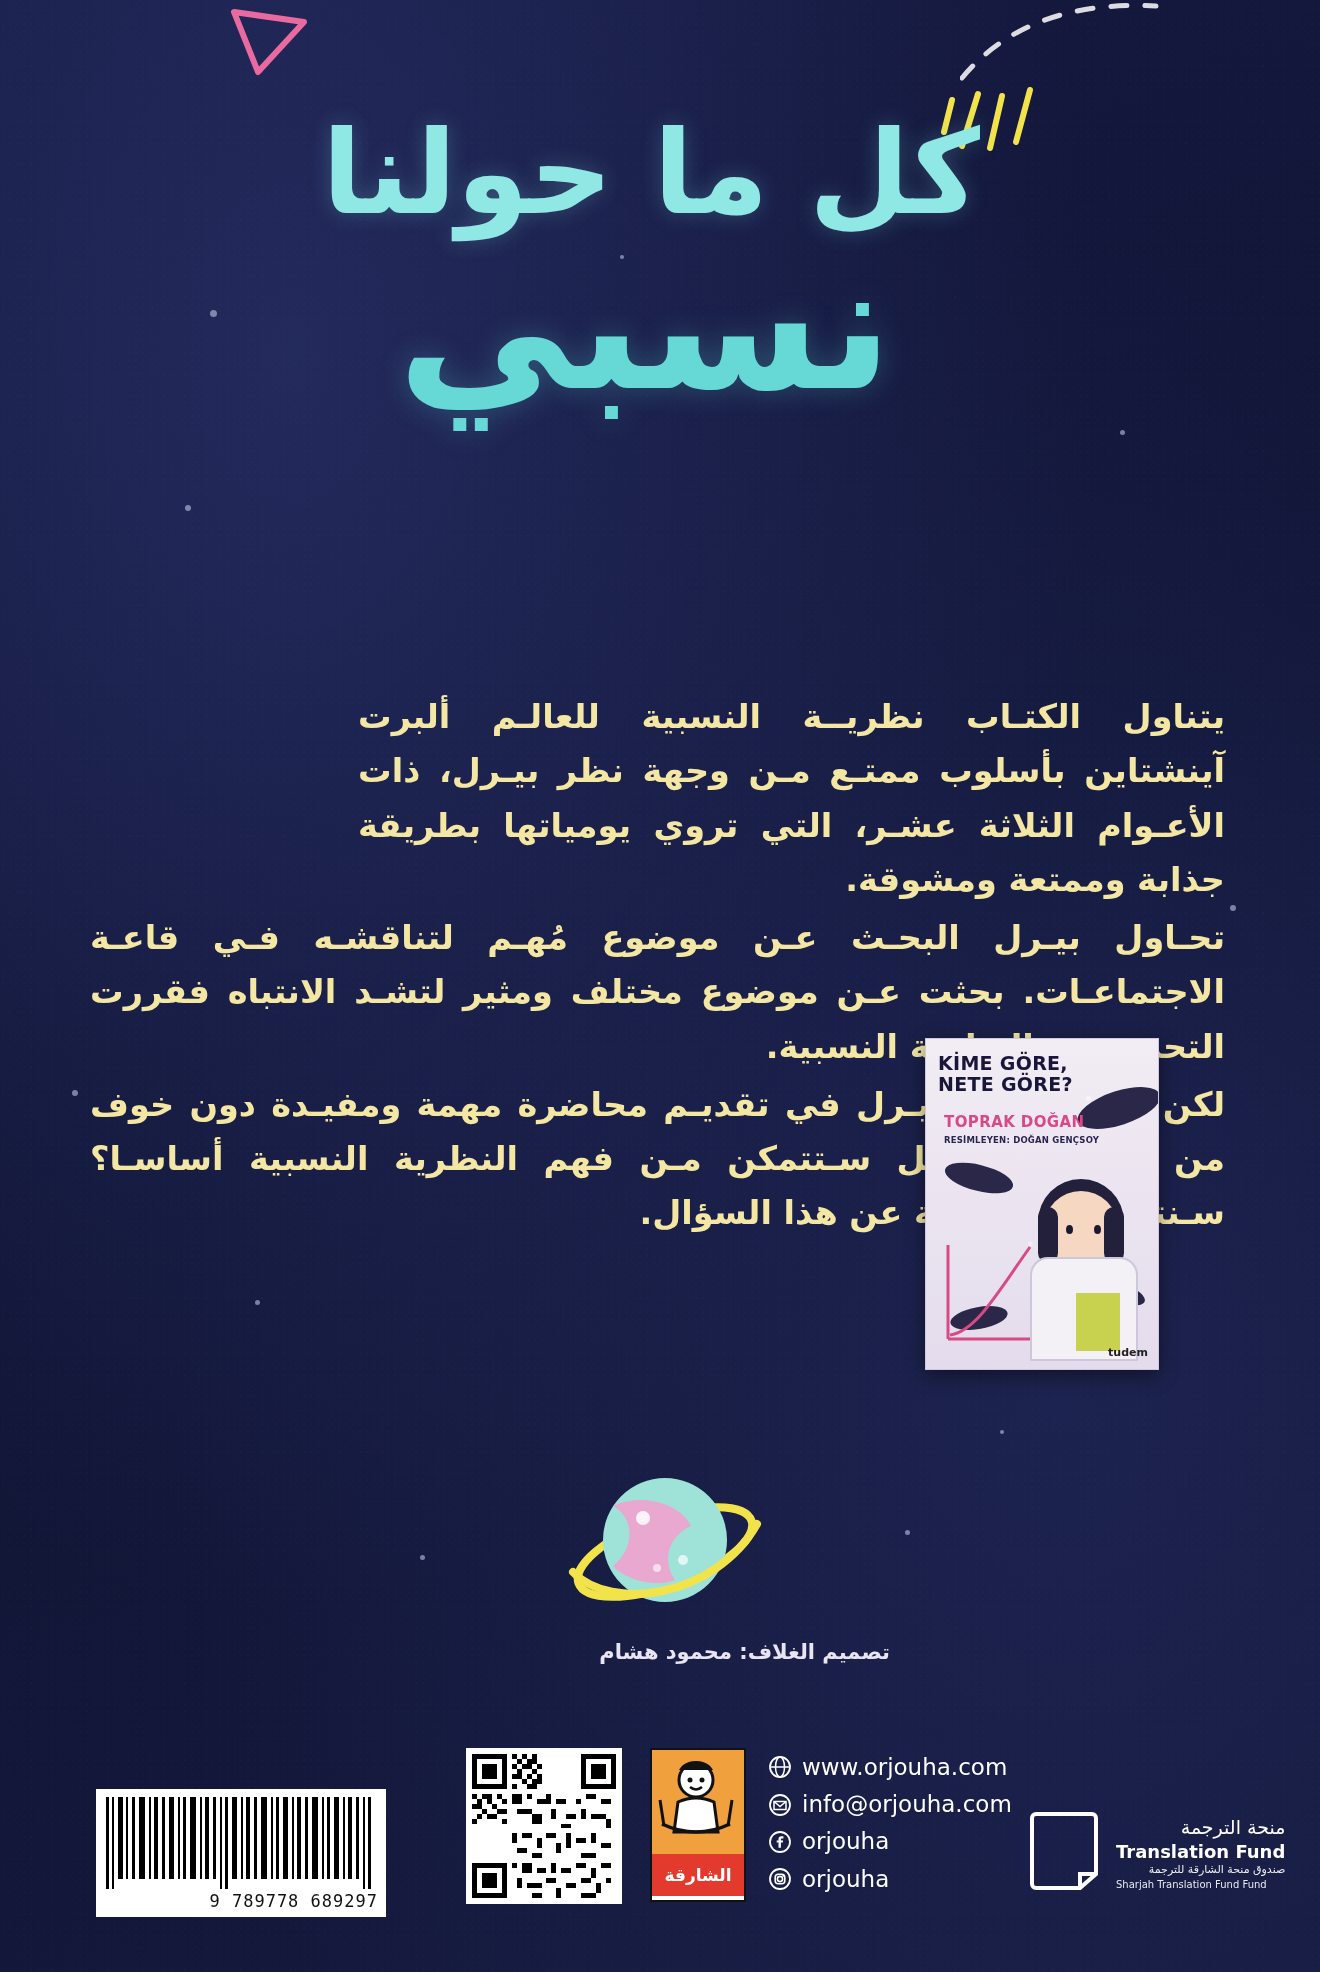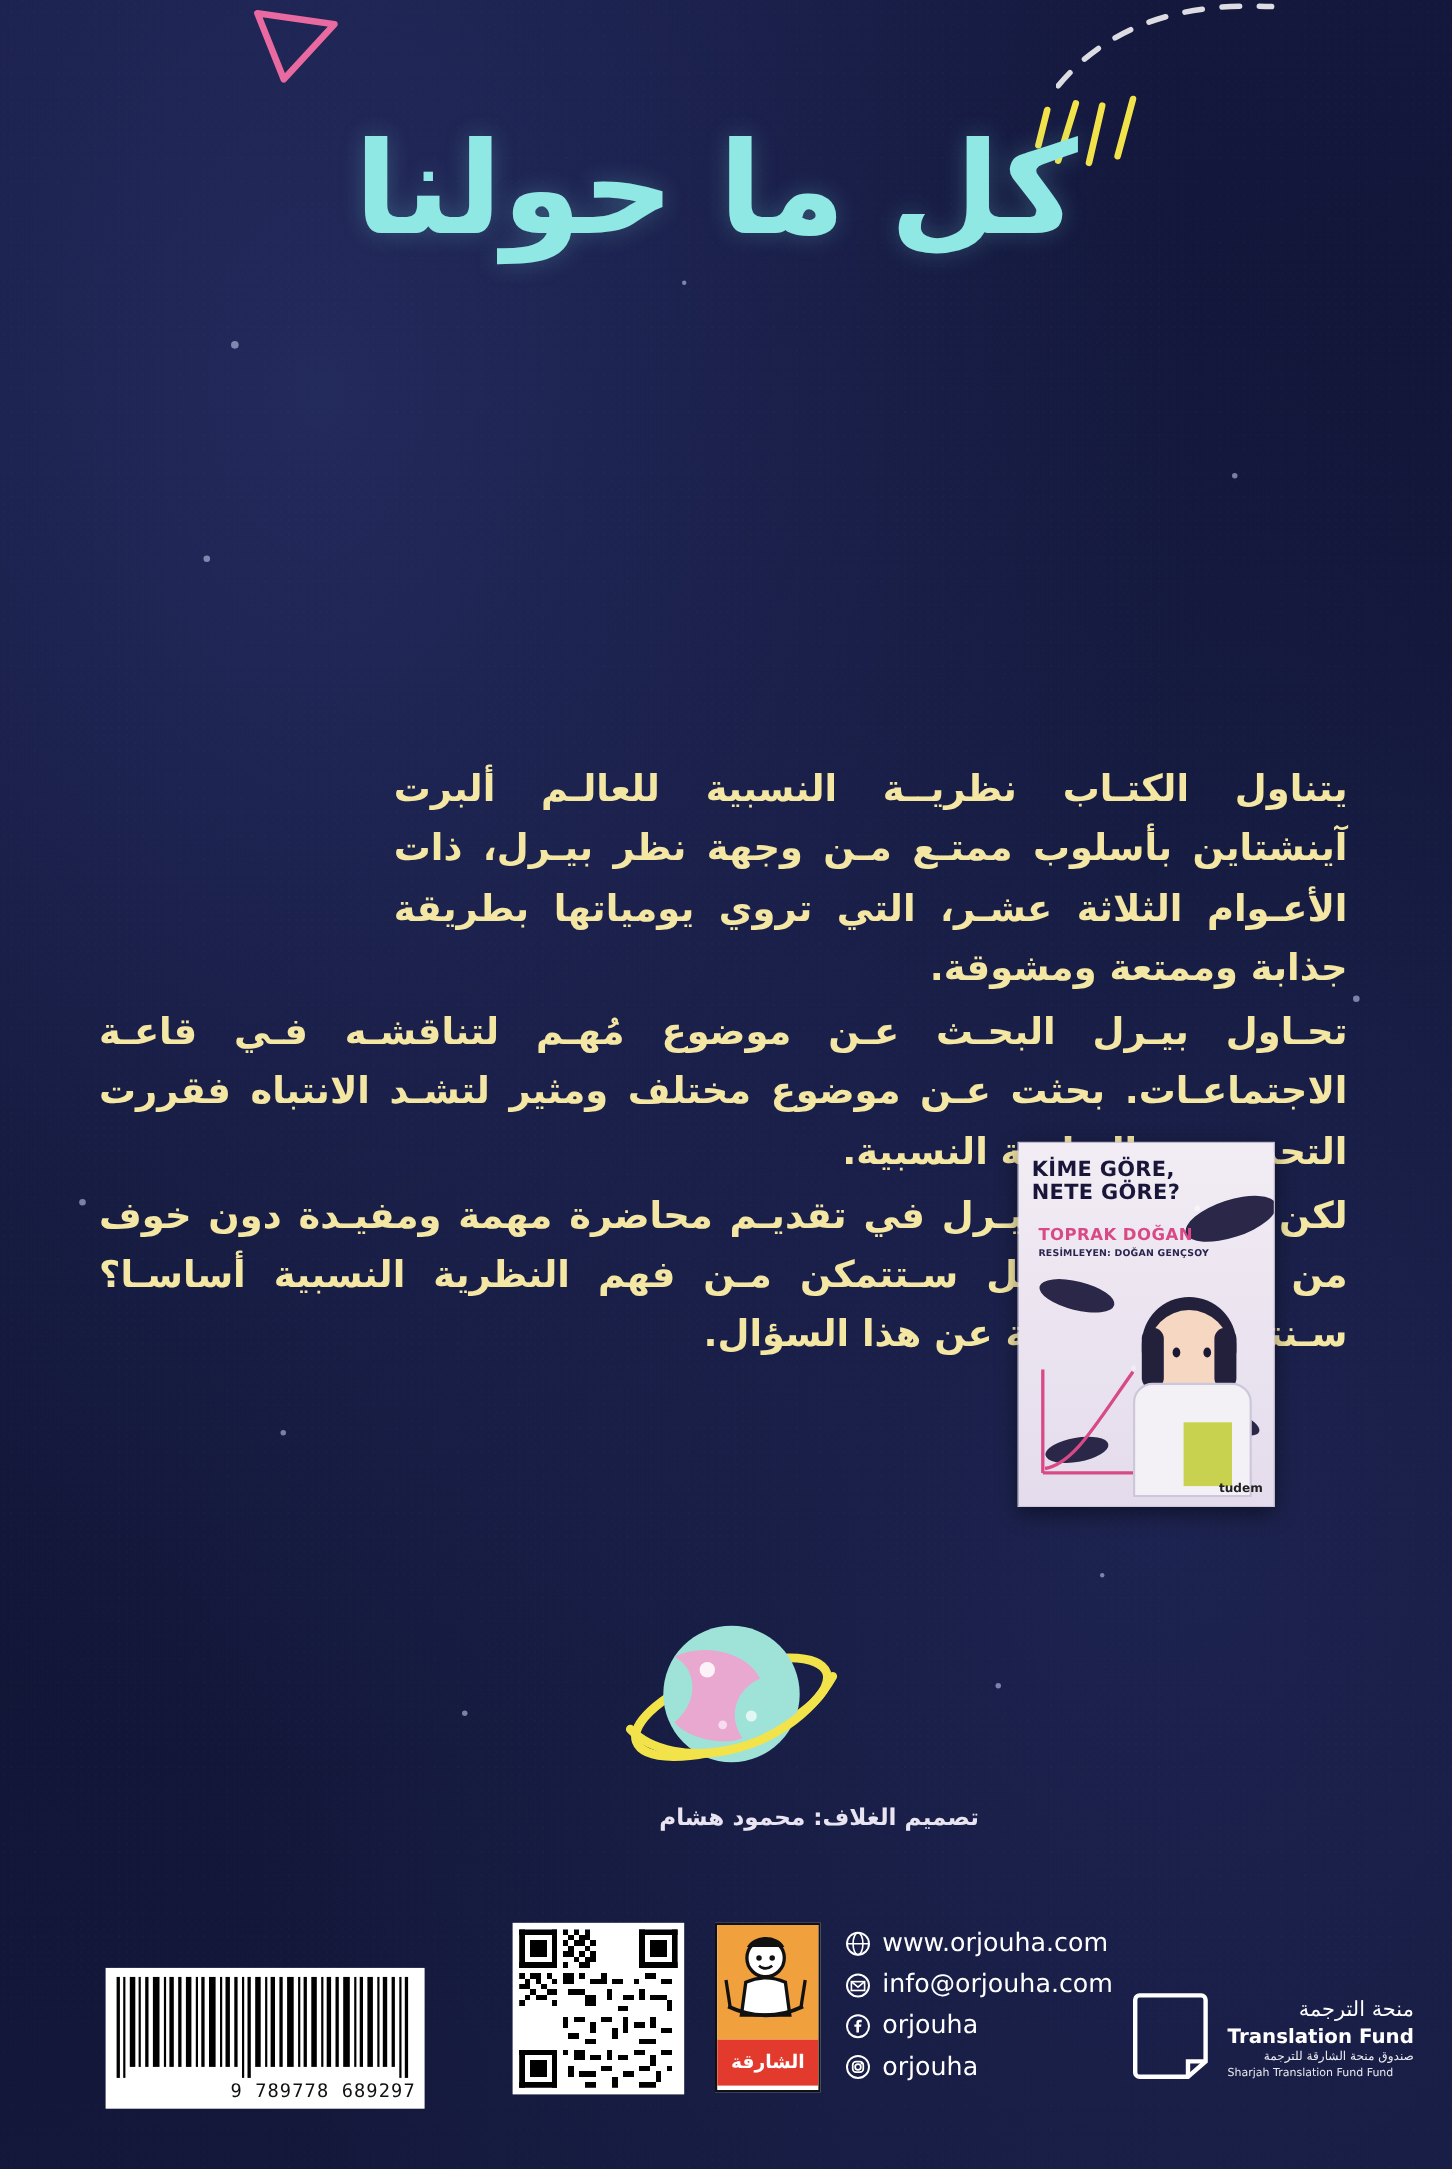--- a/index.html
+++ b/index.html
@@ -372,20 +372,21 @@
         <line x1="24" y1="76" x2="40" y2="24"></line>
         <line x1="52" y1="78" x2="64" y2="26"></line>
         <line x1="78" y1="72" x2="92" y2="20"></line>
         <line x1="6" y1="62" x2="14" y2="30"></line>
       </g>
     </svg>
   </div>
 
   <div class="title-block">
     <div class="title-line1">كل ما حولنا</div>
+    <div class="title-line2">نسبي</div>
   </div>
 
   <div class="blurb">
     <div class="wrapbox"></div>
     <p class="p1">يتناول الكتـاب نظريــة النسبية للعالـم ألبرت آينشتاين بأسلوب ممتـع مـن وجهة نظر بيـرل، ذات الأعـوام الثلاثة عشـر، التي تروي يومياتها بطريقة جذابة وممتعة ومشوقة.</p>
     <p class="p2">تحـاول بيـرل البحـث عـن موضوع مُهـم لتناقشـه فـي قاعـة الاجتماعـات. بحثت عـن موضوع مختلف ومثير لتشـد الانتباه فقررت التحدث عن النظرية النسبية.</p>
     <p class="p3">لكن هل سـتنجح بيـرل في تقديـم محاضرة مهمة ومفيـدة دون خوف من الجمهور؟ وهل سـتتمكن مـن فهم النظرية النسبية أساسـا؟ سـنترك لكم الإجابة عن هذا السؤال.</p>
   </div>
 
   <div class="inset-book">

